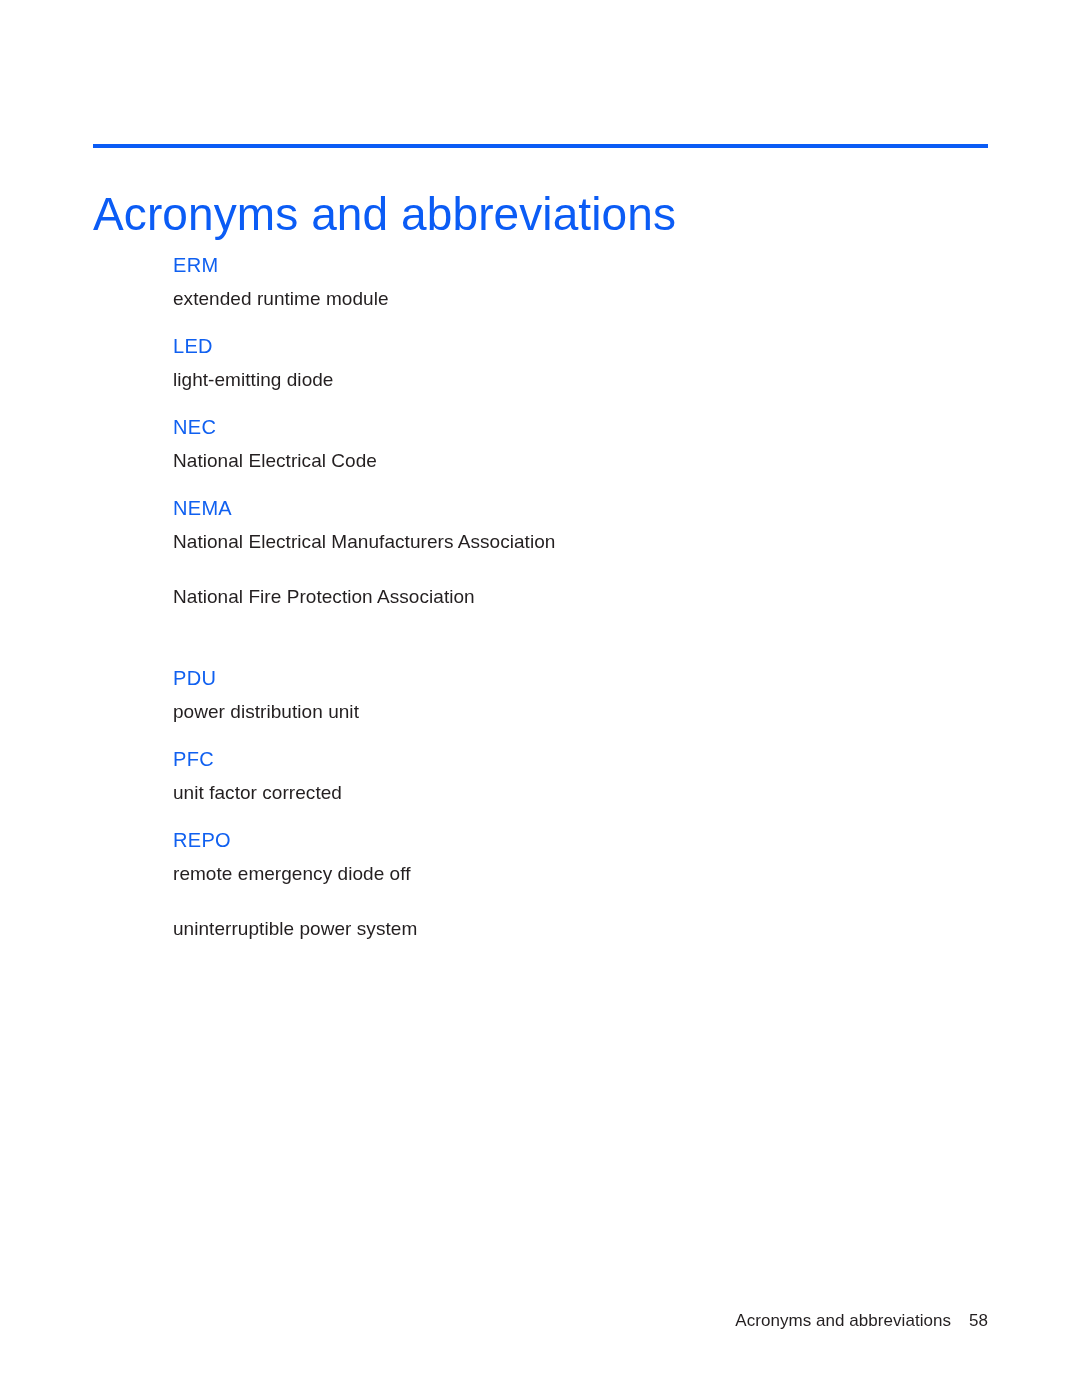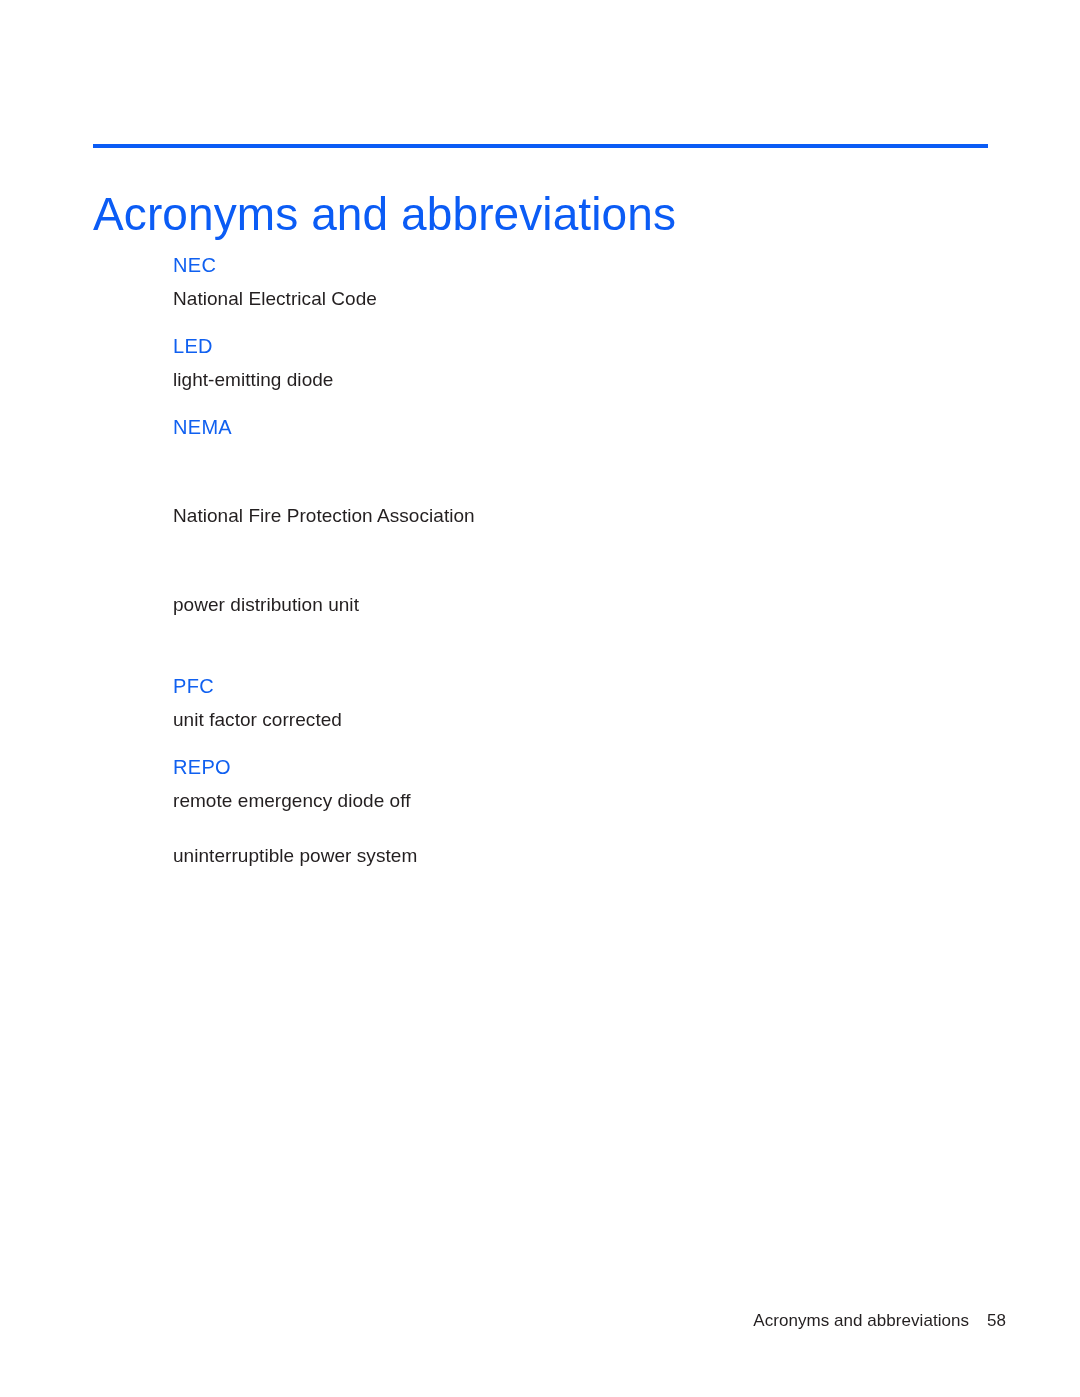--- a/index.html
+++ b/index.html
@@ -83,55 +83,60 @@
   .page-footer {
     position: absolute;
     left: 0;
     top: 1310px;
     width: 988px;
     text-align: right;
     font-size: 17px;
     line-height: 22px;
     color: #231F20;
     white-space: nowrap;
-    padding-left: 18px;
   }
   .footer-label {
     letter-spacing: 0.05px;
   }
   .footer-page-number {
     display: inline-block;
     margin-left: 18px;
   }
 </style>
 </head>
 <body>
 
 <div class="page">
 
   <div class="title-rule"></div>
 
   <h1 class="page-title">Acronyms and abbreviations</h1>
 
   <div class="glossary">
     <div class="glossary-entry">
-      <div class="entry-term">NEC</div>
-      <div class="entry-definition">National Electrical Code</div>
+      <div class="entry-term">ERM</div>
+      <div class="entry-definition">extended runtime module</div>
     </div>
     <div class="glossary-entry">
       <div class="entry-term">LED</div>
       <div class="entry-definition">light-emitting diode</div>
     </div>
     <div class="glossary-entry">
+      <div class="entry-term">NEC</div>
+      <div class="entry-definition">National Electrical Code</div>
+    </div>
+    <div class="glossary-entry">
       <div class="entry-term">NEMA</div>
+      <div class="entry-definition">National Electrical Manufacturers Association</div>
     </div>
     <div class="glossary-entry">
       <div class="entry-definition">National Fire Protection Association</div>
     </div>
     <div class="glossary-entry">
+      <div class="entry-term">PDU</div>
       <div class="entry-definition">power distribution unit</div>
     </div>
     <div class="glossary-entry">
       <div class="entry-term">PFC</div>
       <div class="entry-definition">unit factor corrected</div>
     </div>
     <div class="glossary-entry">
       <div class="entry-term">REPO</div>
       <div class="entry-definition">remote emergency diode off</div>
     </div>

